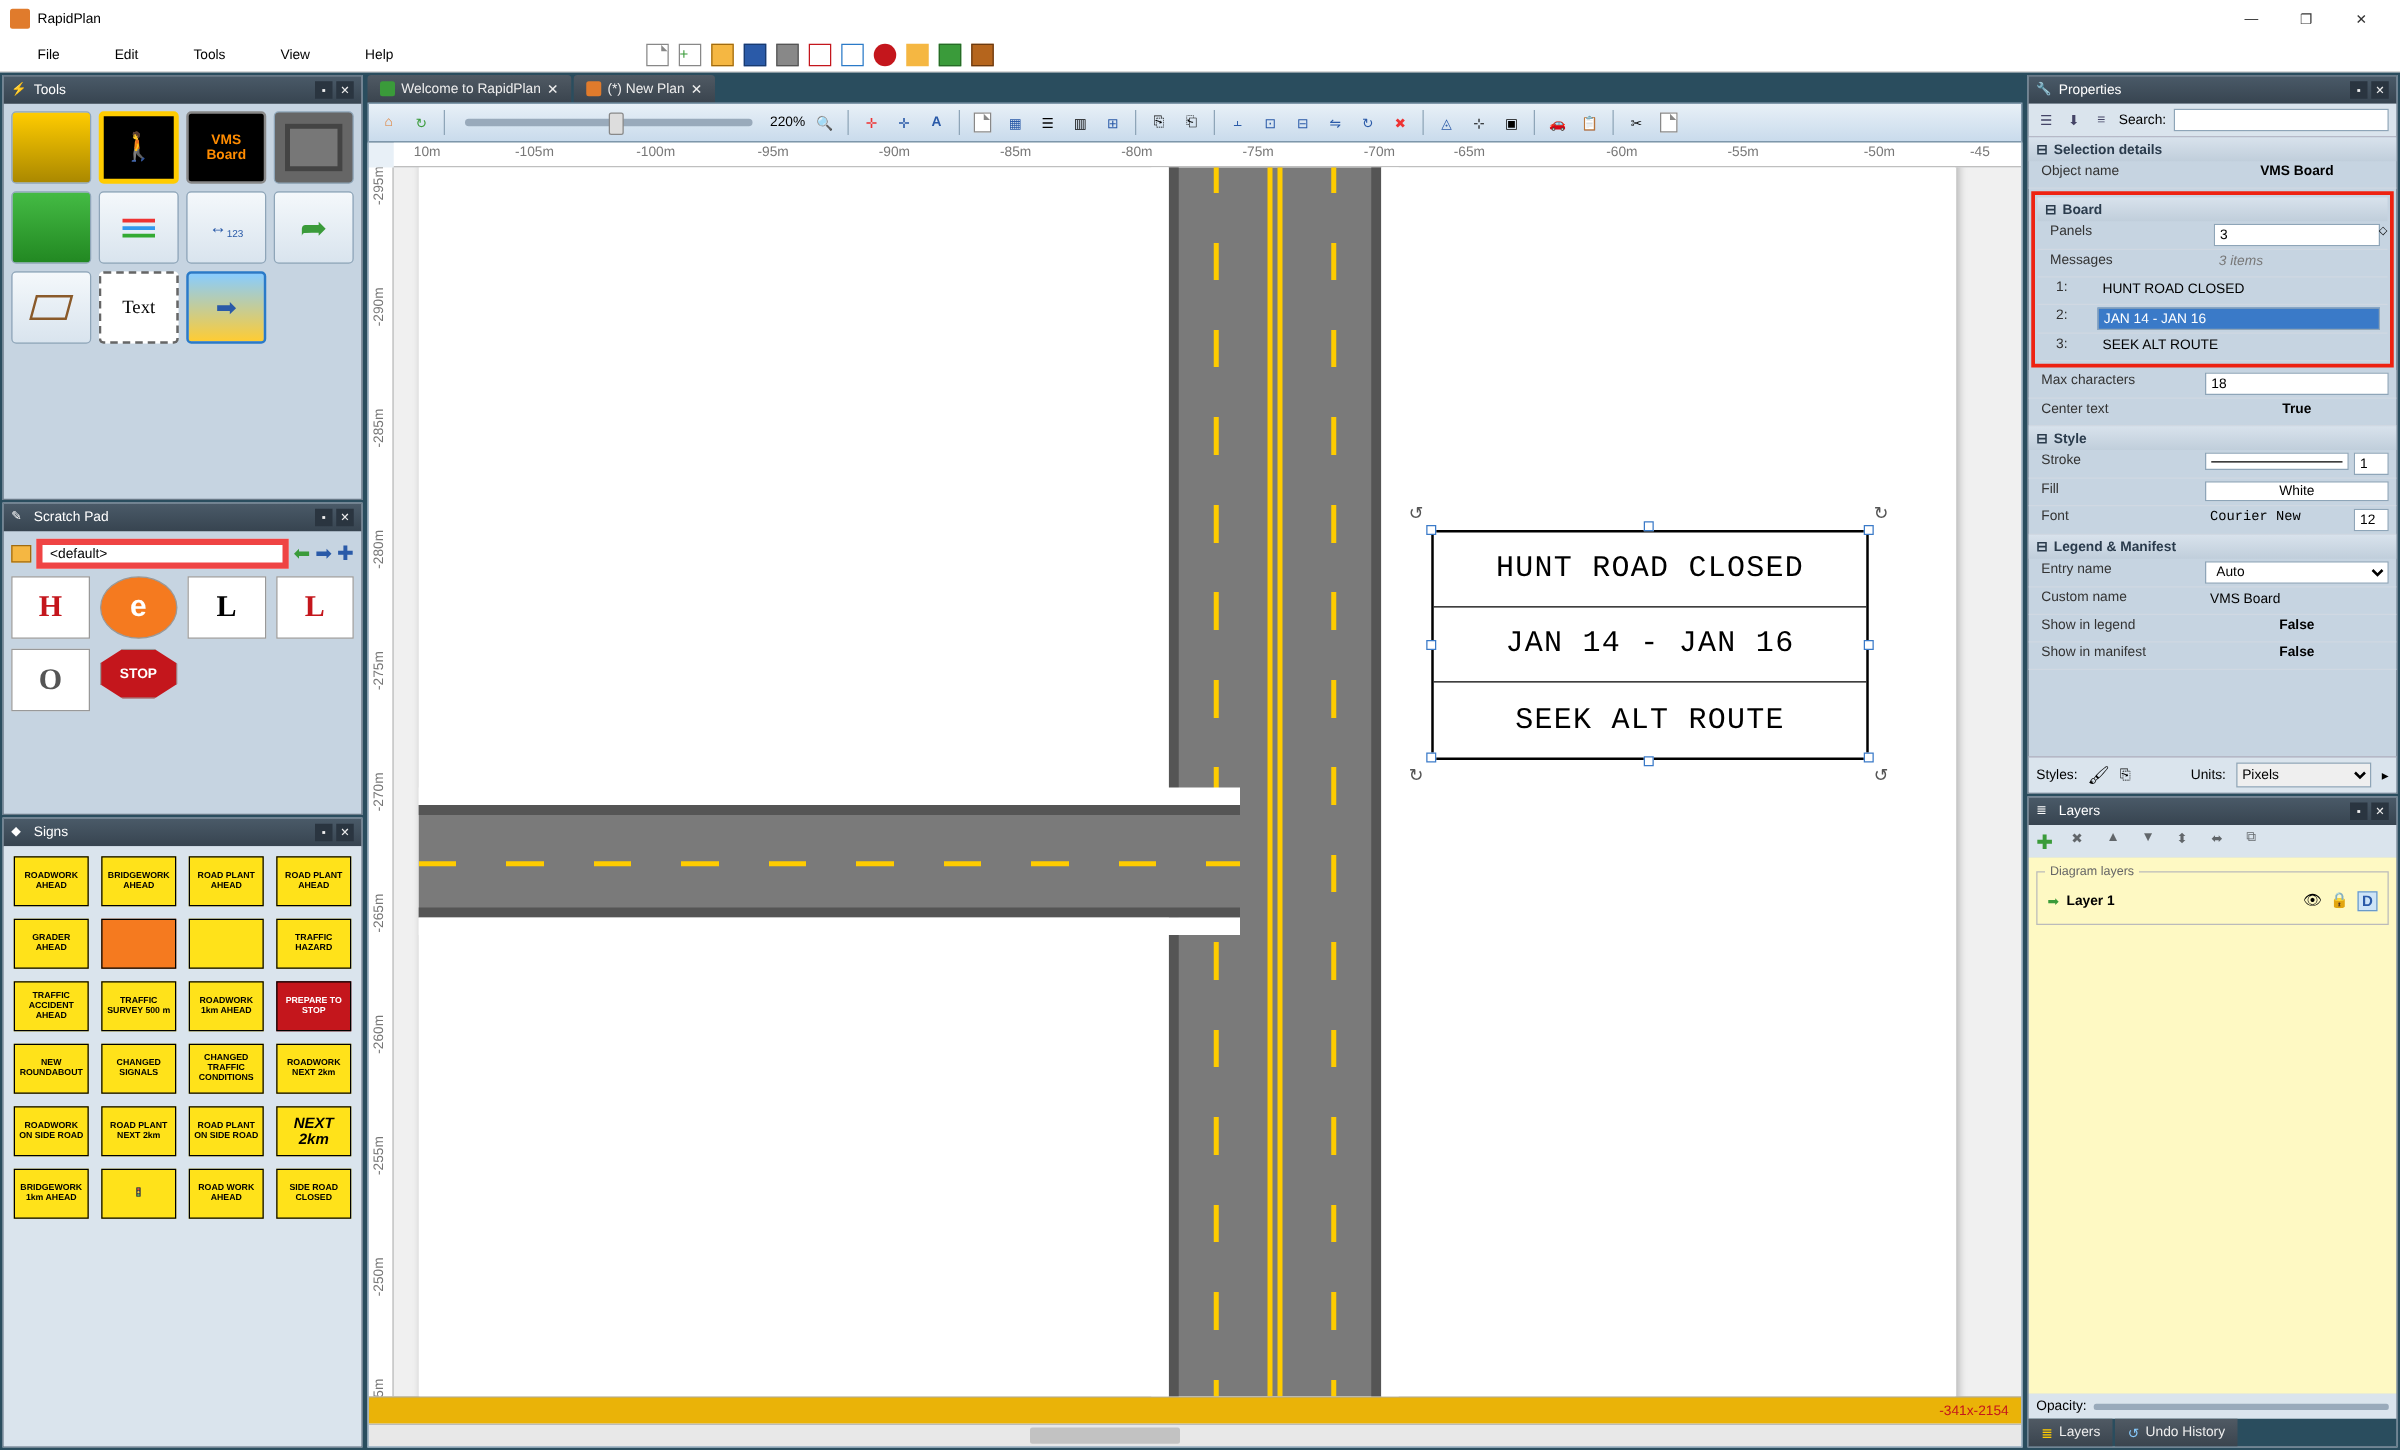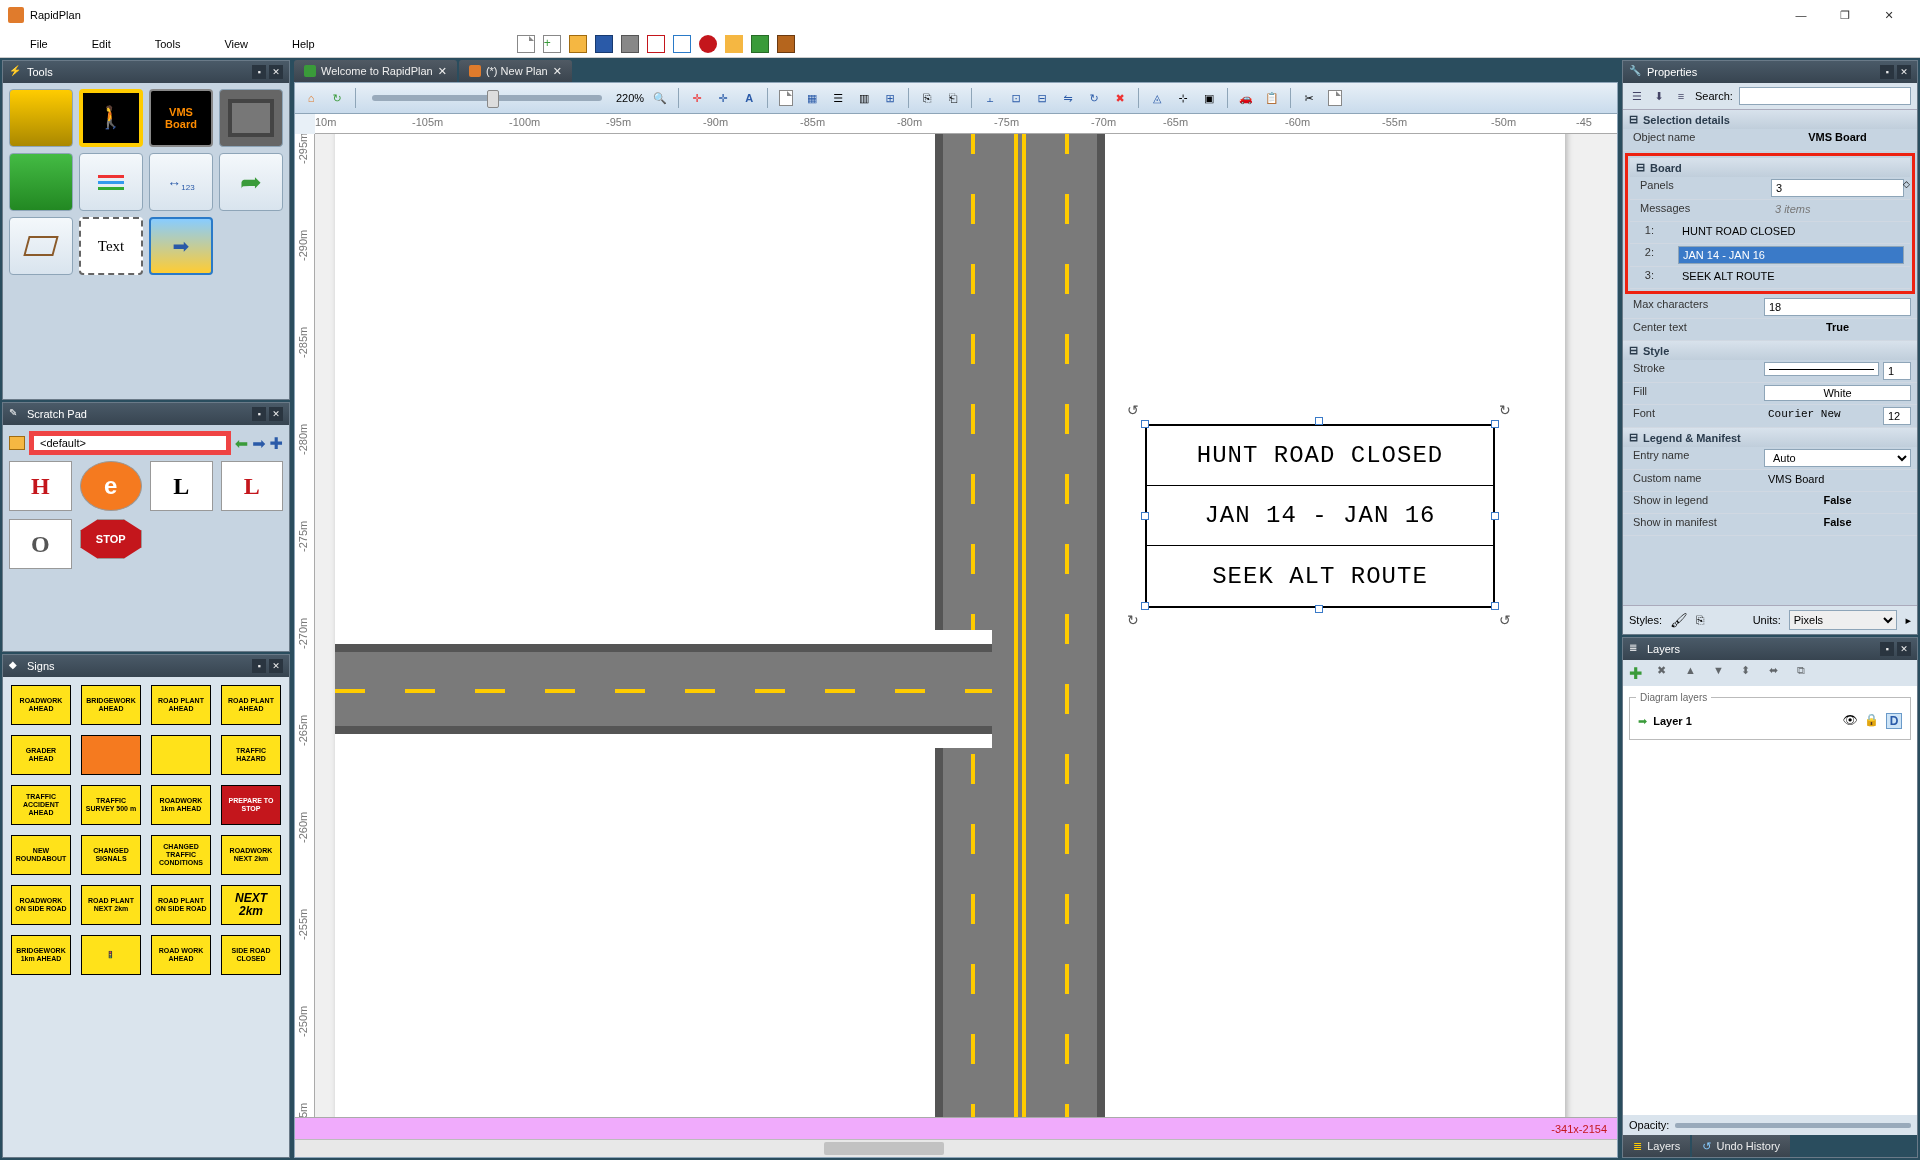--- a/index.html
+++ b/index.html
@@ -73,21 +73,21 @@
 .road-h::after{bottom:-22px;}
 .lane-v{position:absolute;top:0;bottom:0;width:4px;}
 .lane-v.center{left:50%;margin-left:-6px;width:12px;border-left:4px solid #fc0;border-right:4px solid #fc0;background:transparent;}
 .lane-v.dash{background-image:repeating-linear-gradient(to bottom,#fc0 0 30px,transparent 30px 70px);}
 .lane-h{position:absolute;left:0;right:0;height:4px;top:50%;background-image:repeating-linear-gradient(to right,#fc0 0 30px,transparent 30px 70px);}
 .vms-board { position:absolute; left:830px; top:290px; width:350px; background:#fff; border:2px solid #000;}
 .vms-board .vms-row { height:60px; display:flex; align-items:center; justify-content:center; font-family:"Courier New",monospace; font-size:24px; border-bottom:1px solid #000; letter-spacing:1px;}
 .vms-board .vms-row:last-child{border-bottom:none;}
 .sel-handle { position:absolute; width:8px; height:8px; border:1px solid #3a7ac8; background:#fff;}
 .sel-rot { position:absolute; font-size:14px; color:#555;}
-.statusbar { height:22px; background:#f0abfc; border-top:1px solid #aaa; display:flex; justify-content:flex-end; align-items:center; padding:0 10px; color:#c4161c; font-size:12px;}
+.statusbar { height:22px; background:#eab308; border-top:1px solid #aaa; display:flex; justify-content:flex-end; align-items:center; padding:0 10px; color:#c4161c; font-size:12px;}
 .scrollb { height:18px; background:#e8e8e8; border-top:1px solid #bbb; position:relative;}
 .scrollb .thumb { position:absolute; left:40%; width:120px; top:2px; bottom:2px; background:#c2c2c2; border-radius:2px;}
 .prop-search { display:flex; align-items:center; gap:6px; background:#dae4ed; padding:4px 6px; border-bottom:1px solid #aab;}
 .prop-search input { flex:1; border:1px solid #8ea5b8; height:18px; padding:0 4px; background:#fff;}
 .prop-search .pv{width:16px;height:16px;display:inline-flex;align-items:center;justify-content:center;color:#446;}
 .prop-section { background:#c6d4e1; }
 .prop-sec-hdr { background:linear-gradient(#d8e2ec,#c0cedb); padding:3px 6px; font-weight:bold; color:#2a3b4c; display:flex; align-items:center; gap:4px;}
 .prop-sec-hdr .tw{width:10px;display:inline-block;}
 .prop-row { display:flex; align-items:flex-start; padding:2px 6px; border-bottom:1px solid #d0d8e2; min-height:22px;gap:20px;}
 .prop-row .lbl { width:115px; color:#333; padding-left:4px;}
@@ -96,21 +96,21 @@
 .prop-row .val .bold { font-weight:bold; text-align:center; display:block;}
 .prop-row .val .static { display:block; padding:1px 4px;}
 .prop-row.msg .lbl{width:22px;text-align:right;padding-right:4px;}
 .prop-row.msg.sel .val input{background:#3a7ac8;color:#fff;}
 .board-highlight { border:3px solid #e21; padding:2px; margin:2px;}
 .props-footer { display:flex; align-items:center; gap:8px; background:#dae4ed; padding:4px 6px; border-top:1px solid #aab;}
 .props-footer select{border:1px solid #8ea5b8;height:20px;flex:1;}
 .layer-tb { background:#dae4ed; padding:4px 6px; display:flex; gap:10px;}
 .layer-tb span{width:18px;height:18px;opacity:0.55;}
 .layer-tb span:first-child{opacity:1;color:#3a9b3a;font-size:16px;}
-.layers-body { flex:1; background:#ffffff; padding:6px;}
+.layers-body { flex:1; background:#fef9c3; padding:6px;}
 .layers-body fieldset{border:1px solid #bbb;padding:8px 6px;}
 .layers-body legend{font-size:10px;color:#666;padding:0 4px;}
 .layer-row { display:flex; align-items:center; gap:6px; padding:2px;}
 .layer-row .arrow{color:#3a9b3a;}
 .layer-row .spacer{flex:1;}
 .layer-row .li{width:16px;height:16px;font-size:12px;text-align:center;}
 .opacity-row{background:#dae4ed;padding:4px 6px;display:flex;align-items:center;gap:6px;}
 .opacity-row .bar{flex:1;height:5px;background:#9ab;border-radius:2px;}
 .bottom-tabs { display:flex; background:#2a4d5e; height:22px;}
 .btab { background:linear-gradient(#505a64,#3a444e); color:#eee; padding:3px 10px; margin-right:2px; display:flex; align-items:center; gap:5px; font-size:11px;}
@@ -319,21 +319,21 @@
       <span class="tbtn" style="color:#2a5aa8;">🚗</span>
       <span class="tbtn">📋</span>
       <span class="sep"></span>
       <span class="tbtn">✂</span>
       <span class="tbtn">
           <span class="ic-page" style="width:14px;height:16px;"></span>
         </span>
     </div>
     <div class="canvas-wrap">
       <div class="hruler" id="hruler">
-          <span style="left: 0px;">10m</span>
+          <span style="left: 16px;">10m</span>
           <span style="left: 97px;">-105m</span>
           <span style="left: 194px;">-100m</span>
           <span style="left: 291px;">-95m</span>
           <span style="left: 388px;">-90m</span>
           <span style="left: 485px;">-85m</span>
           <span style="left: 582px;">-80m</span>
           <span style="left: 679px;">-75m</span>
           <span style="left: 776px;">-70m</span>
           <span style="left: 848px;">-65m</span>
           <span style="left: 970px;">-60m</span>

